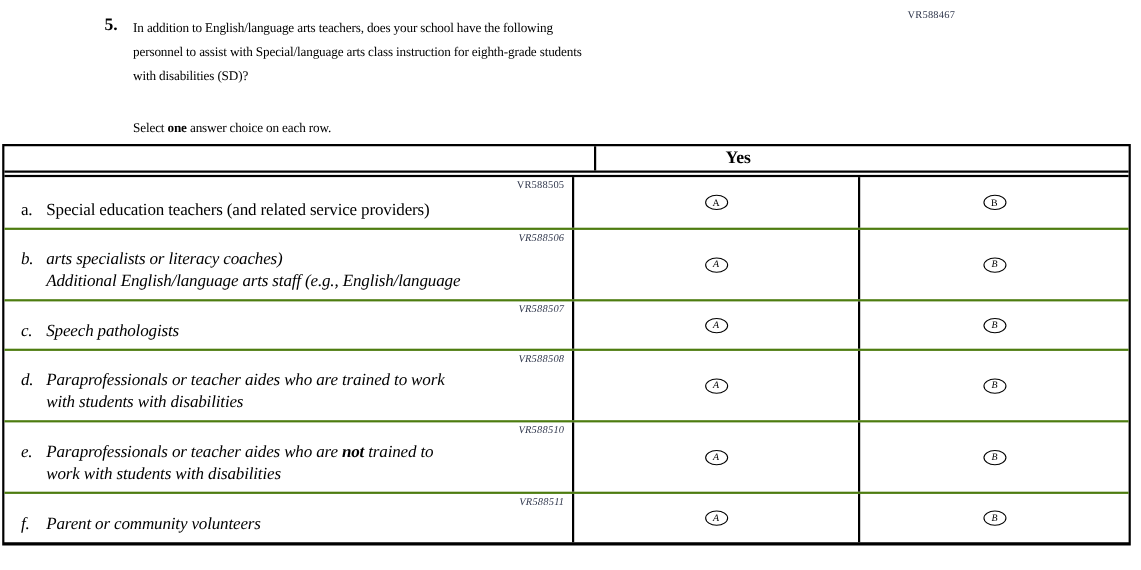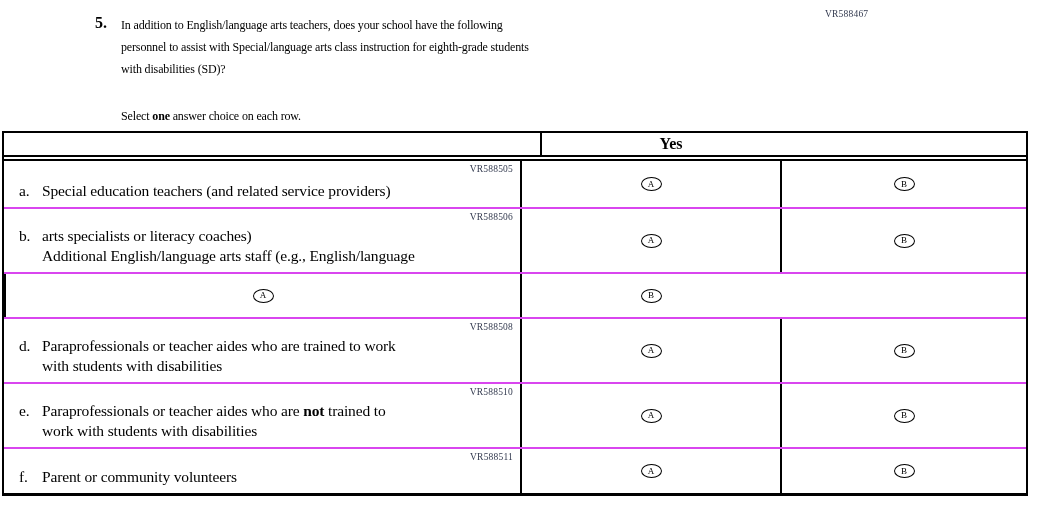--- a/index.html
+++ b/index.html
@@ -21,21 +21,21 @@
     border:2px solid #000; border-bottom-width:3px; background:#fff;
   }
   .thead, .trow { display:grid; grid-template-columns:516px 260px 1fr; }
   .thead { height:28px; border-bottom:6px double #000;padding-left:20px; }
   .hcell {
     display:flex; align-items:center; justify-content:center;
     font-weight:bold; font-size:16px;
   }
   .hcell + .hcell, .bubble-cell { border-left:2px solid #000; }
 
-  .trow + .trow { border-top:2px solid #d946ef; }
+  .trow + .trow { border-top:2px solid #4d7c0f;font-style:italic; }
   .rh-s { height:46px; }  
   .rh-m { height:45px; }  
   .rh-t { height:65px; }  
 
   .label-cell {
     position:relative; display:flex; align-items:flex-end;
     padding:0 8px 6px 15px;
   }
   .vr {
     position:absolute; top:3px; right:7px;
@@ -117,20 +117,30 @@
         </span>
     </div>
     <div class="bubble-cell">
       <span class="bubble">
           <span class="bl">B</span>
         </span>
     </div>
   </div>
 
   <div class="trow rh-m">
+    <div class="label-cell">
+      <span class="vr">VR588507</span>
+      <div class="label">
+        <span class="letter">c.</span>
+        <span class="ltext">
+          <div><span>Speech pathologists</span><b></b><span></span></div>
+          <div></div>
+        </span>
+      </div>
+    </div>
     <div class="bubble-cell">
       <span class="bubble">
           <span class="bl">A</span>
         </span>
     </div>
     <div class="bubble-cell">
       <span class="bubble">
           <span class="bl">B</span>
         </span>
     </div>

